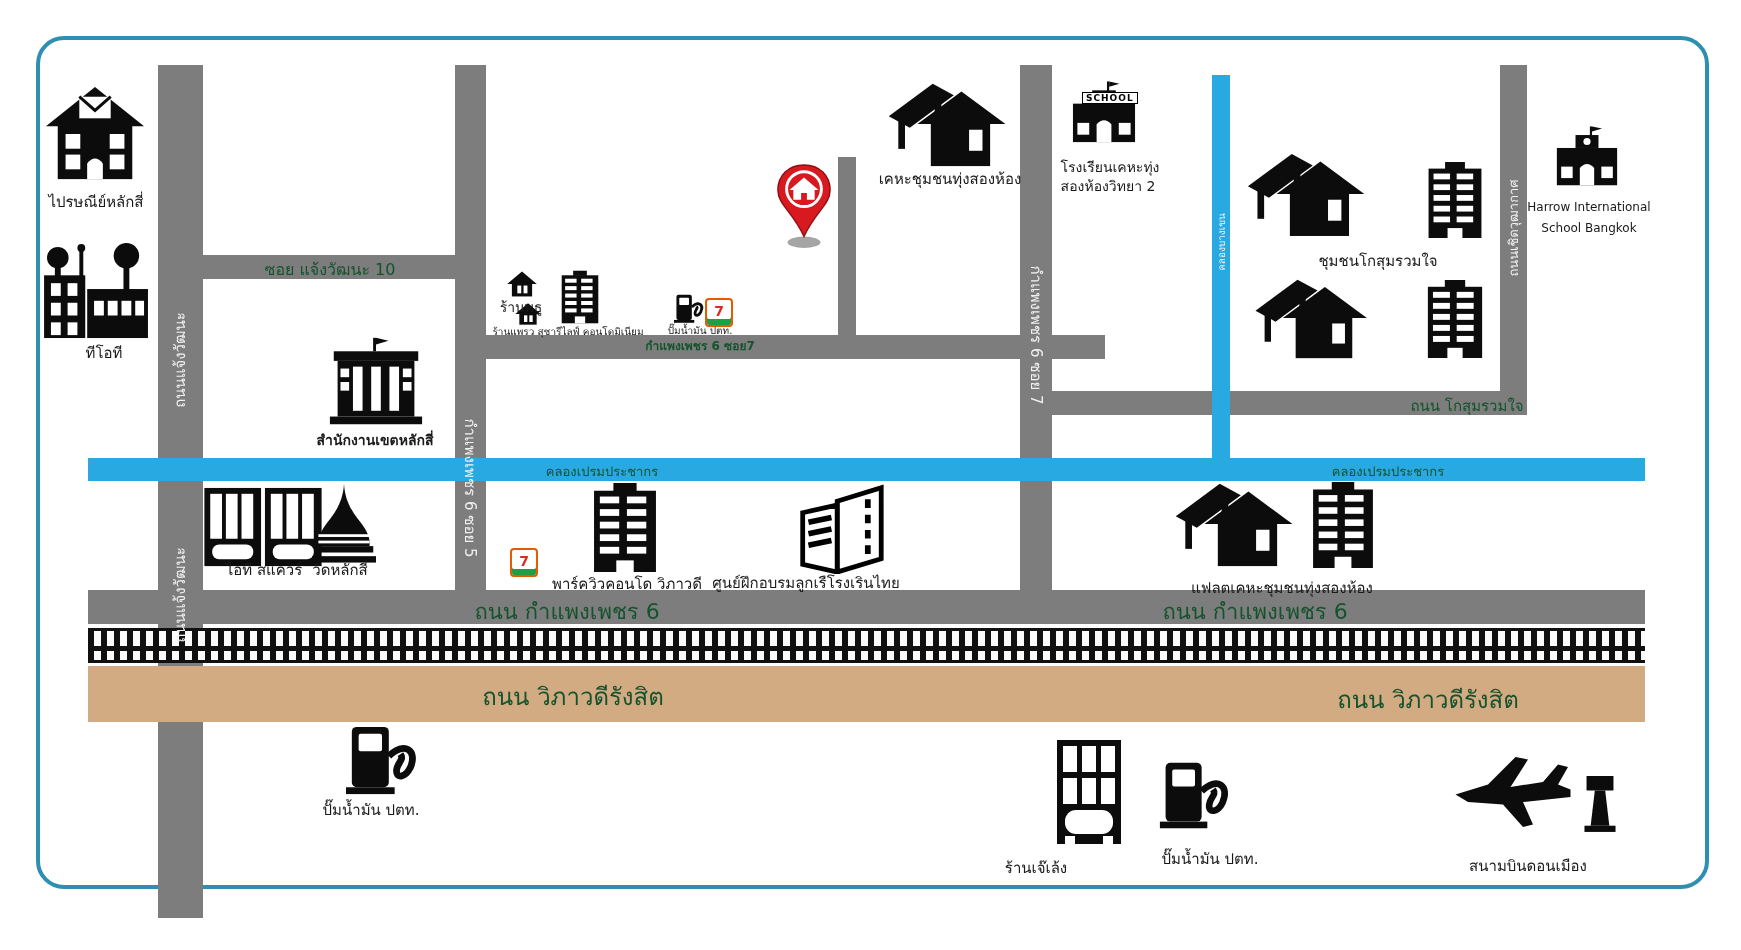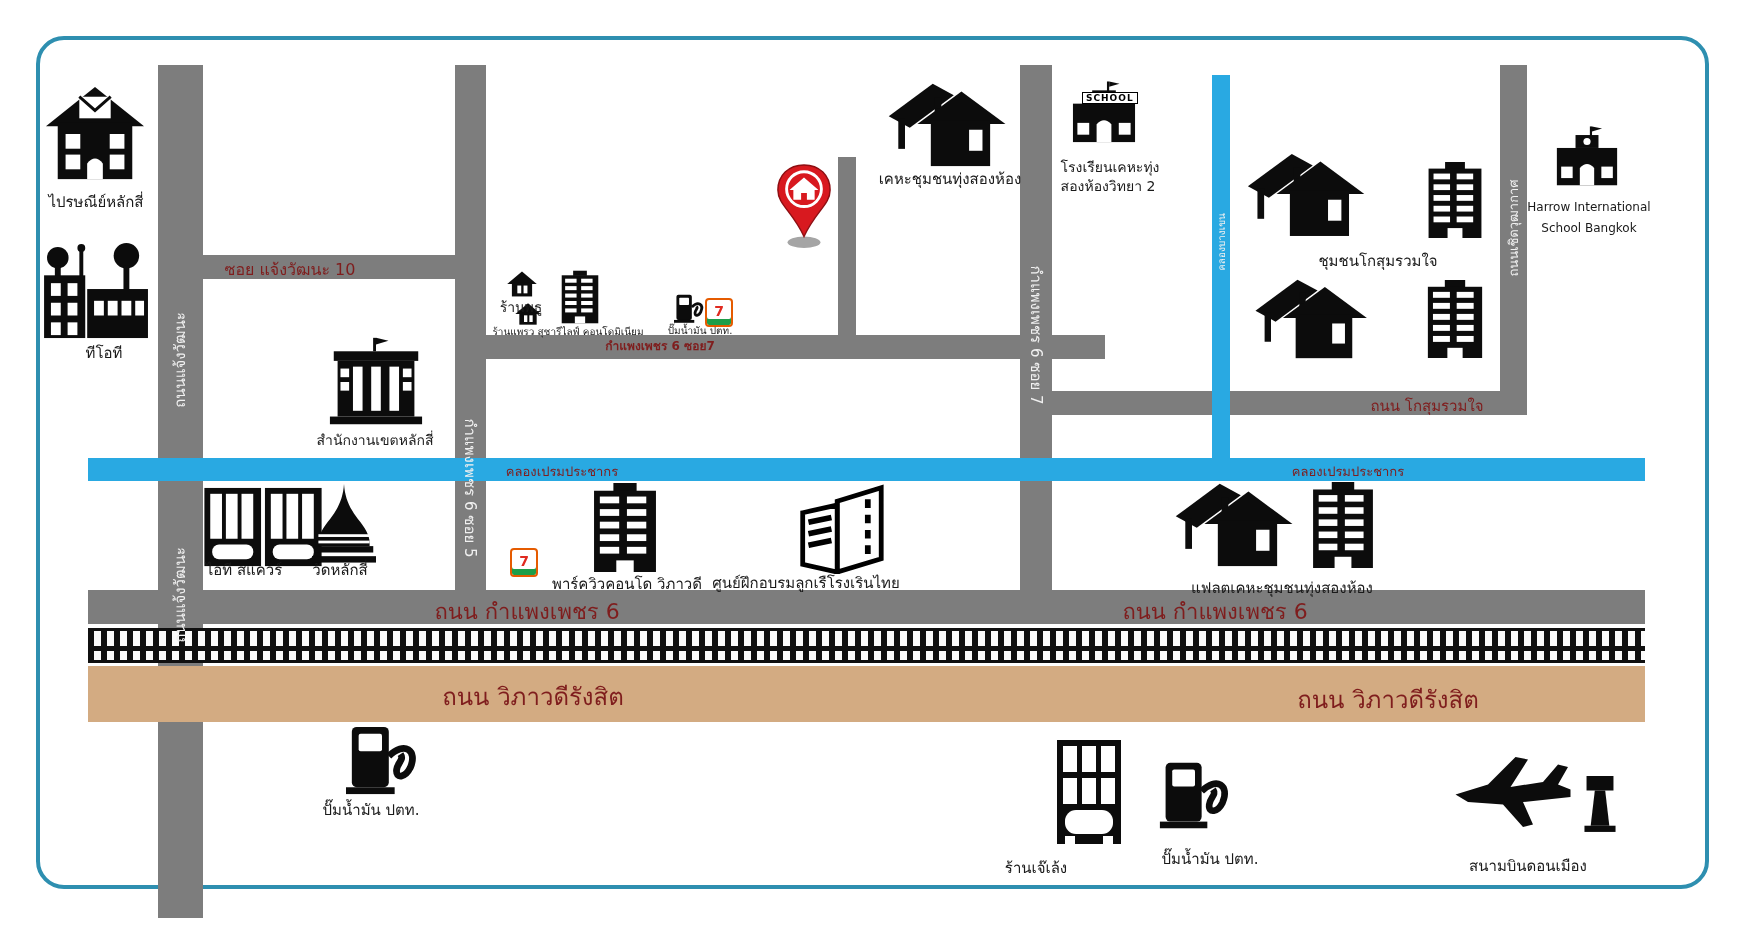--- a/index.html
+++ b/index.html
@@ -10,21 +10,21 @@
   .road{position:absolute;background:#7d7d7d;z-index:1;}
   .rail{position:absolute;left:88px;top:628px;width:1557px;height:32px;z-index:2;background:#fff;}
   .rail .t1{height:15px;background:repeating-linear-gradient(90deg,#101010 0 6px,#fbfbfb 6px 13px);border-top:3px solid #101010;}
   .rail .bar{height:5px;background:#101010;}
   .rail .t2{height:9px;background:repeating-linear-gradient(90deg,#101010 0 6px,#fbfbfb 6px 13px);border-bottom:3px solid #101010;}
   .tanroad{position:absolute;left:88px;top:666px;width:1557px;height:56px;background:#d3ab82;z-index:2;}
   .canal{position:absolute;background:#29a9e2;z-index:3;}
   .ic{position:absolute;z-index:4;}
   .ic svg{width:100%;height:100%;fill:#0c0c0c;display:block;}
   .lbl{position:absolute;white-space:nowrap;color:#1a1a1a;font-size:15px;z-index:10;transform:translate(-50%,0);text-align:center;}
-  .wlbl{position:absolute;white-space:nowrap;color:#7f1d1d;z-index:10;transform:translate(-50%,0);}
+  .wlbl{position:absolute;white-space:nowrap;color:#14532d;z-index:10;transform:translate(-50%,0);margin-left:40px;}
   .vlbl{position:absolute;white-space:nowrap;color:#f0f0f0;font-size:15px;z-index:10;transform:translate(-50%,-50%) rotate(-90deg);}
   .vlbl.cw{transform:translate(-50%,-50%) rotate(90deg);}
   .title{position:absolute;left:701px;top:110px;transform:translate(-50%,0);white-space:nowrap;
          font-size:42px;font-weight:bold;color:#0a12e8;z-index:11;}
   .seven{position:absolute;width:24px;height:25px;background:#fff;border:2px solid #e55b00;border-radius:4px;
          box-shadow:inset 0 -6px 0 #1d9e49;display:flex;align-items:center;justify-content:center;z-index:5;}
   .seven span{color:#e02a20;font-weight:bold;font-size:14px;line-height:1;margin-top:-4px;}
   .school-sign{position:absolute;background:#fff;border:1px solid #000;color:#000;font-size:9px;font-weight:bold;
          padding:0 3px;z-index:6;letter-spacing:1px;}
 </style>
@@ -235,21 +235,21 @@
         <use href="#i-tot"></use>
       </svg>
     </div>
   <div class="lbl" style="left:104px;top:341px;">ทีโอที</div>
 
   <div class="ic" style="left:328px;top:336px;width:96px;height:92px;">
       <svg>
         <use href="#i-gov"></use>
       </svg>
     </div>
-  <div class="lbl" style="left:375px;top:429px;font-size:14px;">สำนักงานเขตหลักสี่</div>
+  <div class="lbl" style="left:375px;top:429px;font-size:14px;font-weight:bold;">สำนักงานเขตหลักสี่</div>
 
   <div class="ic" style="left:506px;top:270px;width:32px;height:28px;">
       <svg>
         <use href="#i-shouse"></use>
       </svg>
     </div>
   <div class="lbl" style="left:521px;top:296px;font-size:14px;">ร้านพธู</div>
   <div class="ic" style="left:514px;top:302px;width:28px;height:24px;">
       <svg>
         <use href="#i-shouse"></use>
@@ -316,21 +316,21 @@
       </svg>
     </div>
   <div class="lbl" style="left:1589px;top:200px;font-size:12px;">Harrow International</div>
   <div class="lbl" style="left:1589px;top:221px;font-size:12px;">School Bangkok</div>
 
   <div class="ic" style="left:202px;top:486px;width:122px;height:84px;">
       <svg>
         <use href="#i-mall"></use>
       </svg>
     </div>
-  <div class="lbl" style="left:244px;top:558px;">ไอที สแควร์</div>
+  <div class="lbl" style="left:264px;top:558px;">ไอที สแควร์</div>
   <div class="ic" style="left:312px;top:482px;width:64px;height:88px;">
       <svg>
         <use href="#i-stupa"></use>
       </svg>
     </div>
   <div class="lbl" style="left:340px;top:558px;">วัดหลักสี่</div>
 
   <div class="seven" style="left:510px;top:548px;">
       <span>7</span>
     </div>

